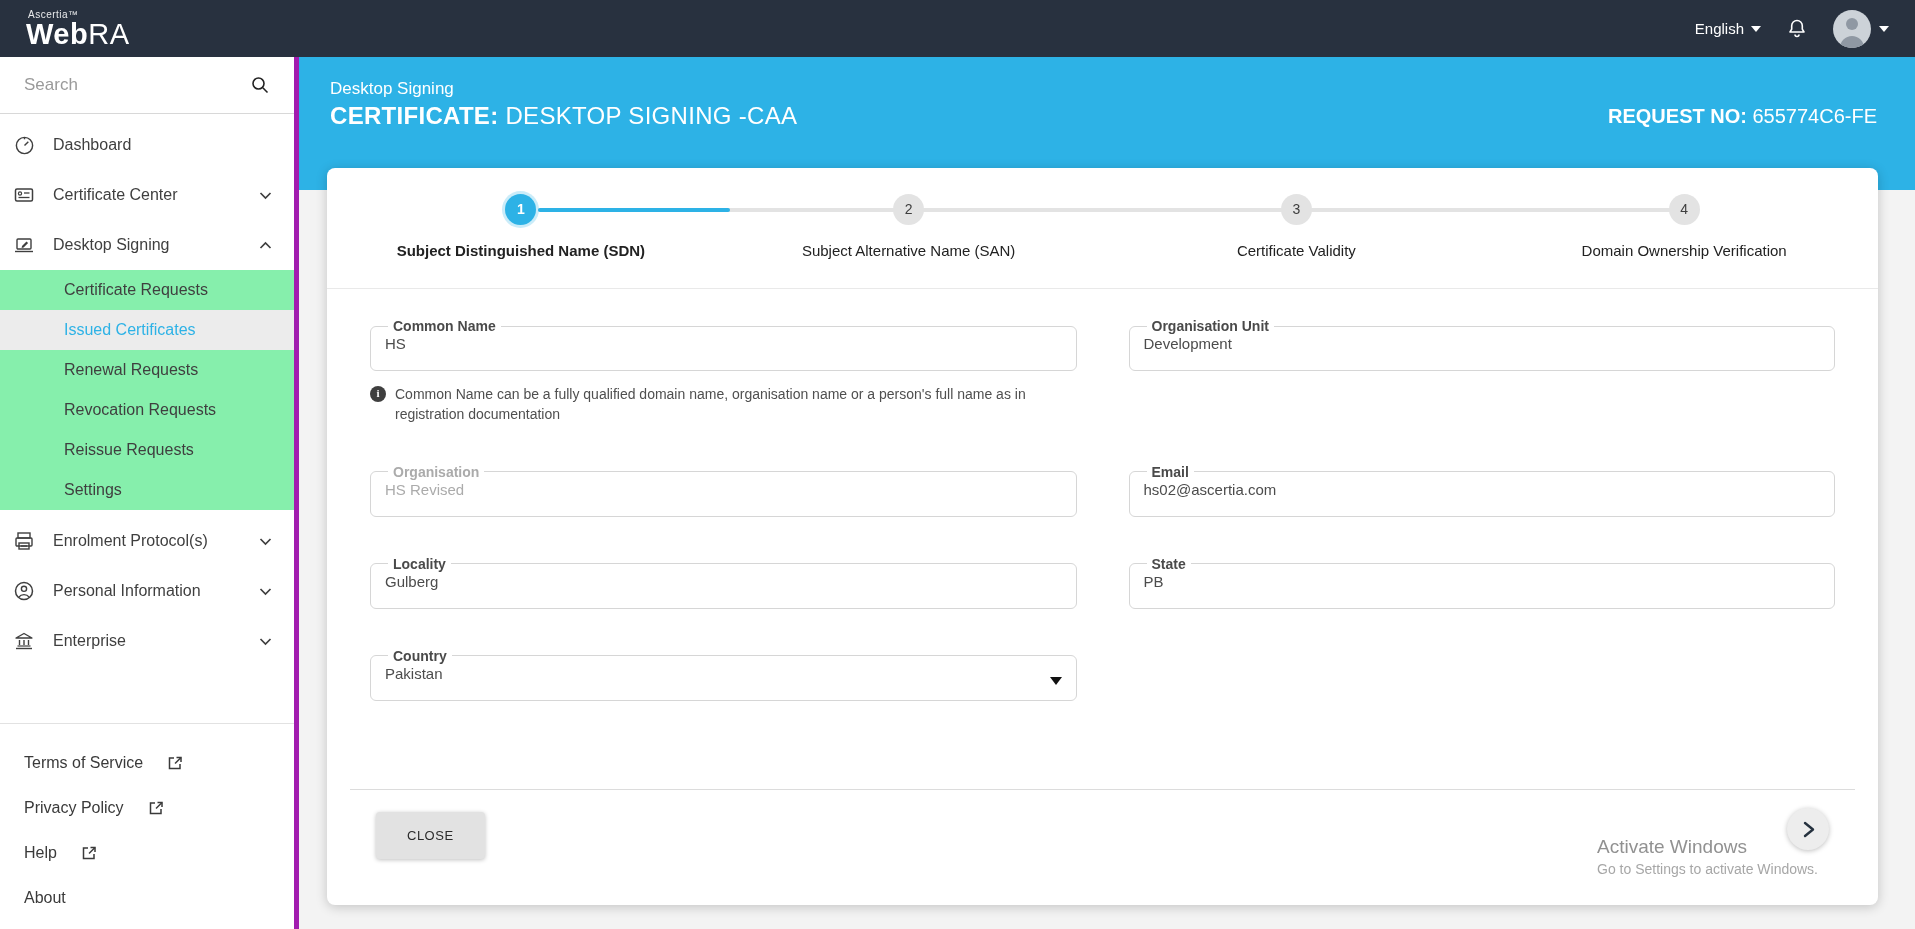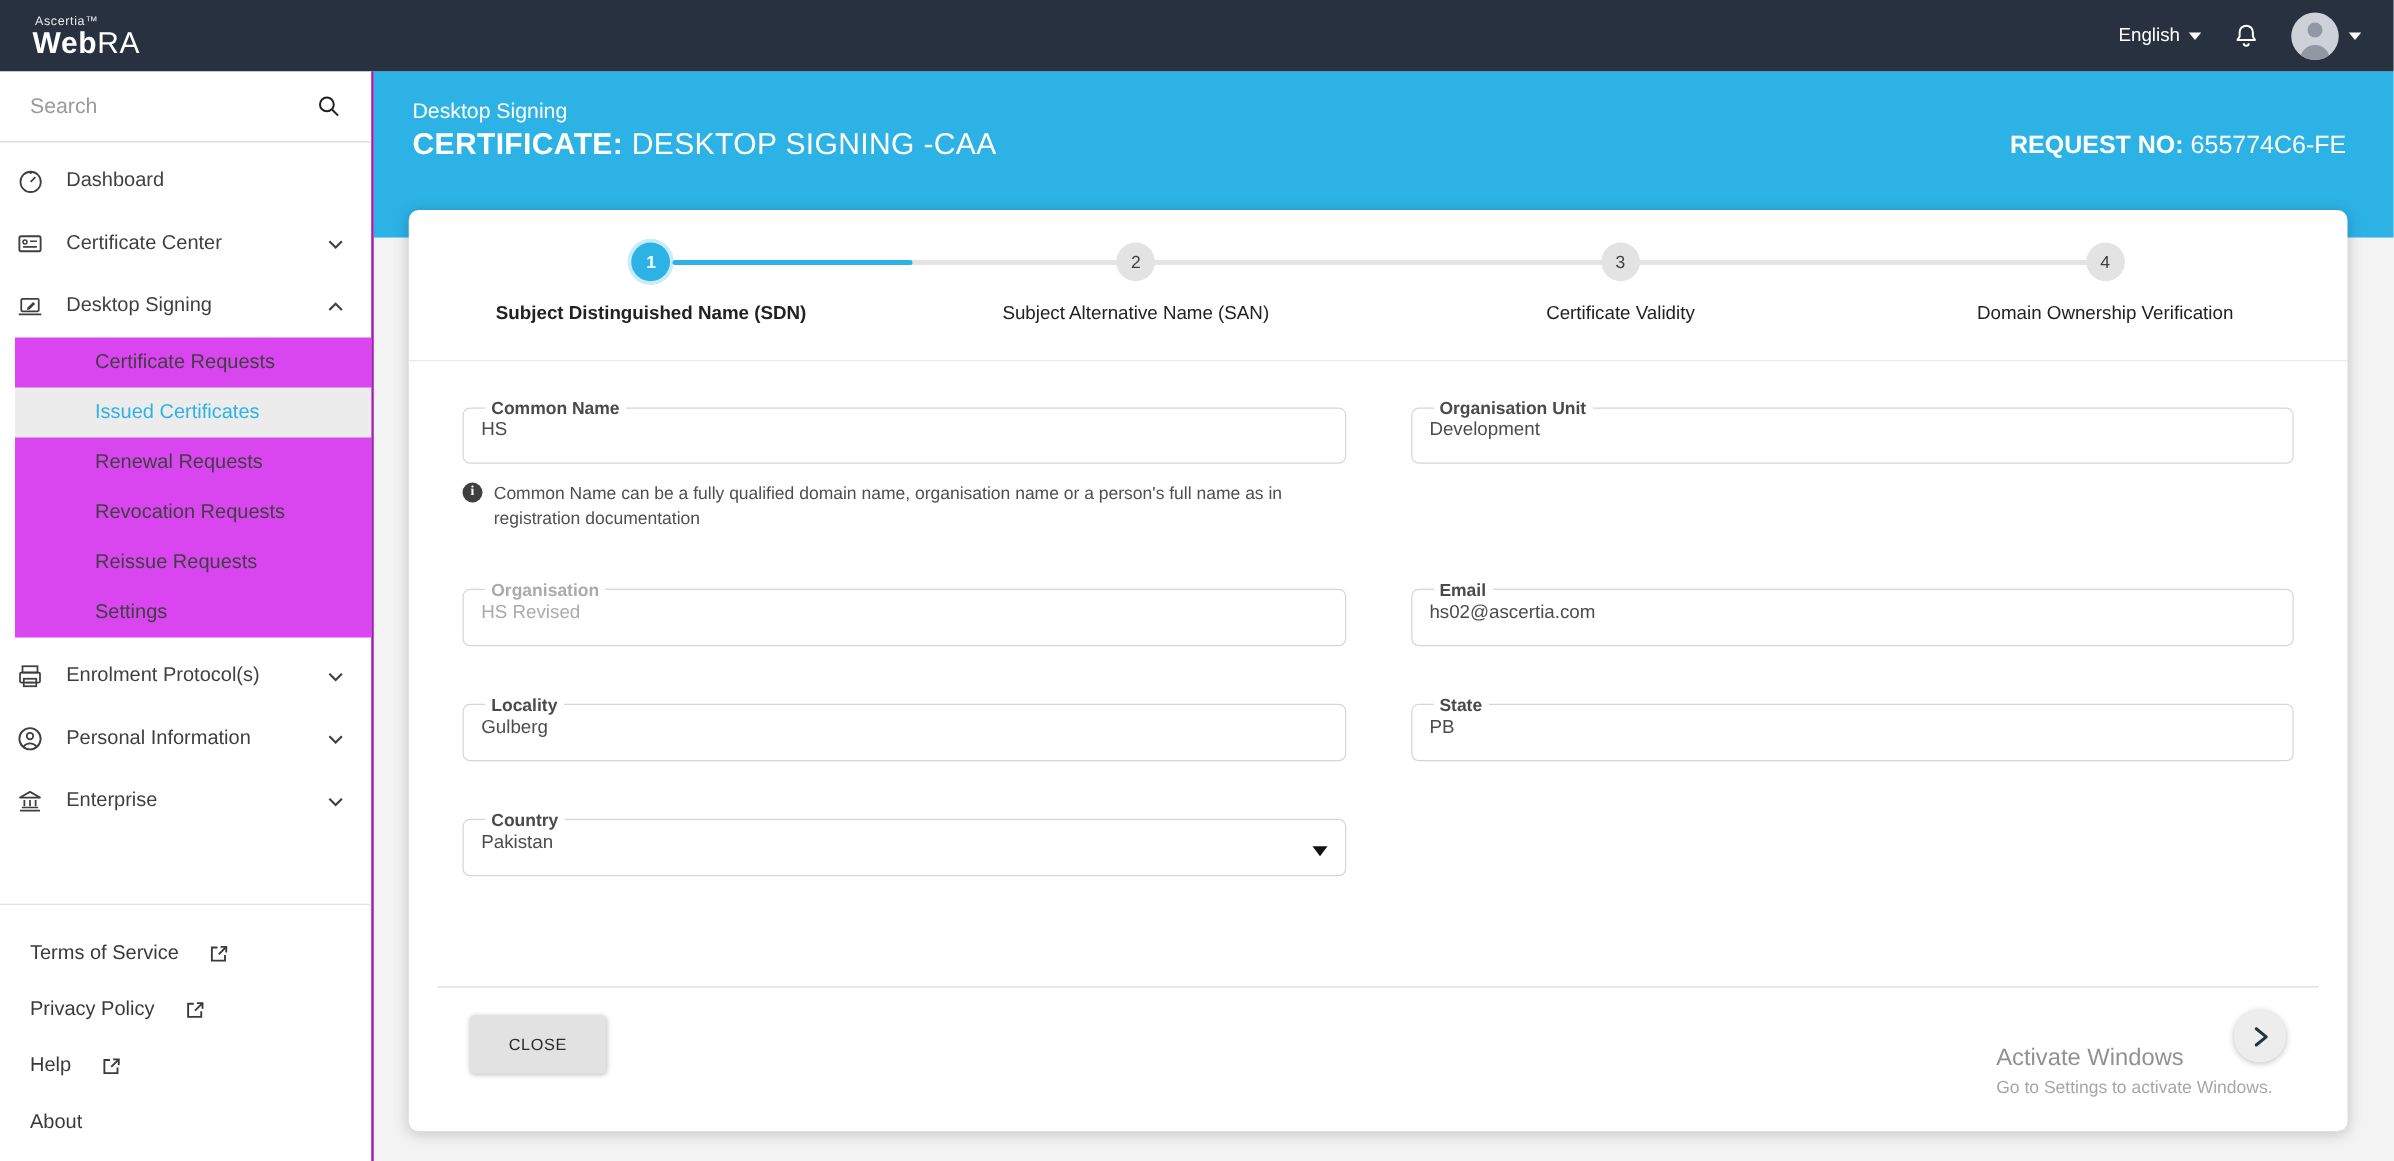--- a/index.html
+++ b/index.html
@@ -10,42 +10,42 @@
     background:#f3f3f3; color:#3f3f3f;
   }
   
   .topbar {
     position:absolute; top:0; left:0; right:0; height:57px;
     background:#28313f; z-index:20;
     display:flex; align-items:center; padding:0 26px;
   }
   .brand { color:#fff; line-height:1; margin-top:2px; }
   .brand-sup { font-size:10px; letter-spacing:.5px; opacity:.9; display:block; margin-left:2px; }
-  .brand-main { font-size:24px; letter-spacing:.5px; }
+  .brand-main { font-size:29px; letter-spacing:.5px; }
   .brand-main .b { font-weight:bold; }
   .topbar-right { margin-left:auto; display:flex; align-items:center; gap:24px; }
   .lang { color:#fff; font-size:15px; display:flex; align-items:center; gap:7px; cursor:pointer; }
   .tri-down { width:0; height:0; border-left:5px solid transparent; border-right:5px solid transparent; border-top:6px solid #fff; display:inline-block; }
   .bell { display:flex; cursor:pointer; }
   .avatar-wrap { display:flex; align-items:center; gap:8px; cursor:pointer; }
   .avatar { width:38px; height:38px; border-radius:50%; background:#ccd2d8; overflow:hidden; display:flex; align-items:flex-end; justify-content:center; }
   
   .sidebar {
     position:absolute; top:57px; left:0; bottom:0; width:299px;
-    background:#fff; border-right:2px solid #a21caf; z-index:15;
+    background:#fff; border-right:5px solid #a21caf; z-index:15;
   }
   .search-row { height:57px; border-bottom:1px solid #d8d8d8; display:flex; align-items:center; padding:0 24px; }
   .search-row input { flex:1; border:none; outline:none; font-size:17px; color:#444; font-family:inherit; }
   .search-row input::placeholder { color:#9a9a9a; }
   .nav { list-style:none; padding-top:6px; }
   .nav-item { height:50px; display:flex; align-items:center; padding:0 12px; position:relative; cursor:pointer; font-size:16px; color:#3f3f3f; }
   .nav-item .ico { width:24px; display:flex; justify-content:center; }
   .nav-item .lbl { margin-left:17px; }
   .nav-item .chev { position:absolute; right:22px; display:flex; }
-  .submenu { list-style:none; background:#d946ef;margin-left:12px; }
+  .submenu { list-style:none; background:#86efac; }
   .submenu li { height:40px; display:flex; align-items:center; padding-left:64px; font-size:16px; color:#3f3f3f; cursor:pointer; }
   .submenu li.active { background:#ececec; color:#2db2e6; }
   .side-footer { position:absolute; top:666px; left:0; right:0; border-top:1px solid #e2e2e2; padding:16px 0 0; }
   .side-footer ul { list-style:none; }
   .side-footer li { height:45px; display:flex; align-items:center; padding-left:24px; gap:24px; font-size:16px; color:#3a3a3a; cursor:pointer; }
   
   .main { position:absolute; top:57px; left:299px; right:0; bottom:0; background:#f3f3f3; }
   .blueband { position:absolute; top:0; left:0; right:0; height:133px; background:#2db2e6; }
   .band-inner { position:relative; height:100%; display:flex; align-items:flex-start; padding:22px 38px 0 31px; color:#fff; }
   .crumb { font-size:17px; font-weight:300; }

